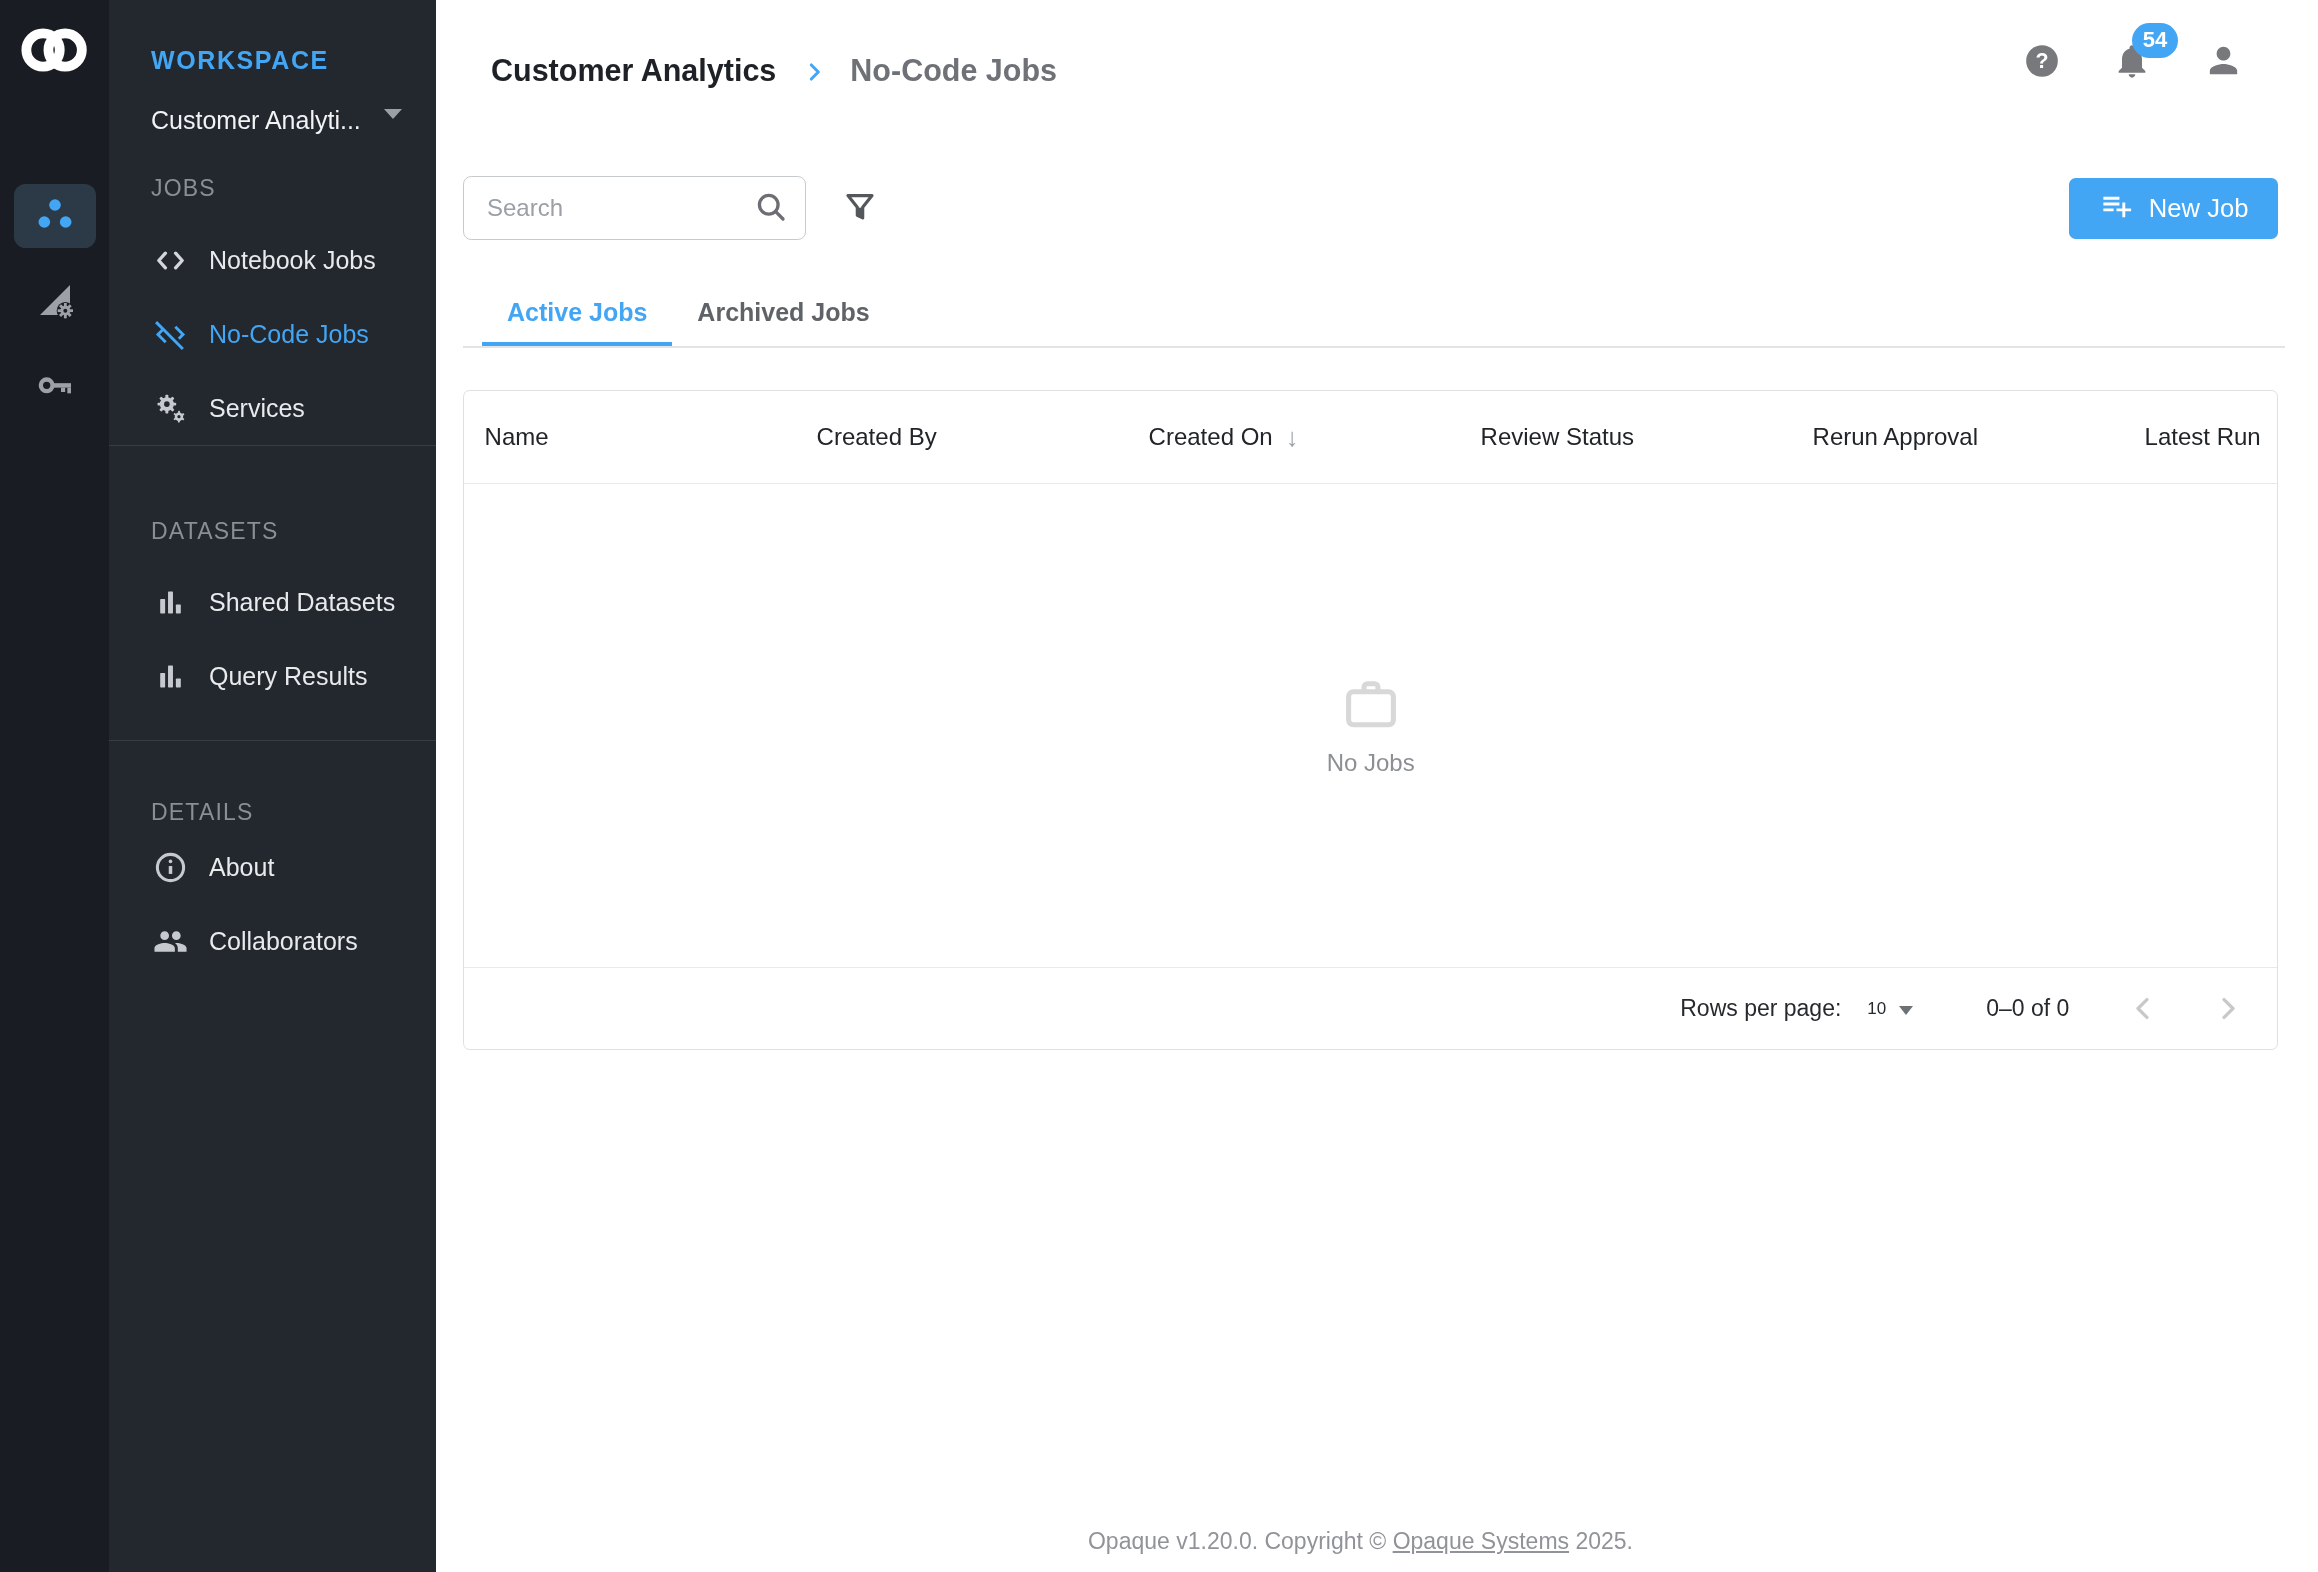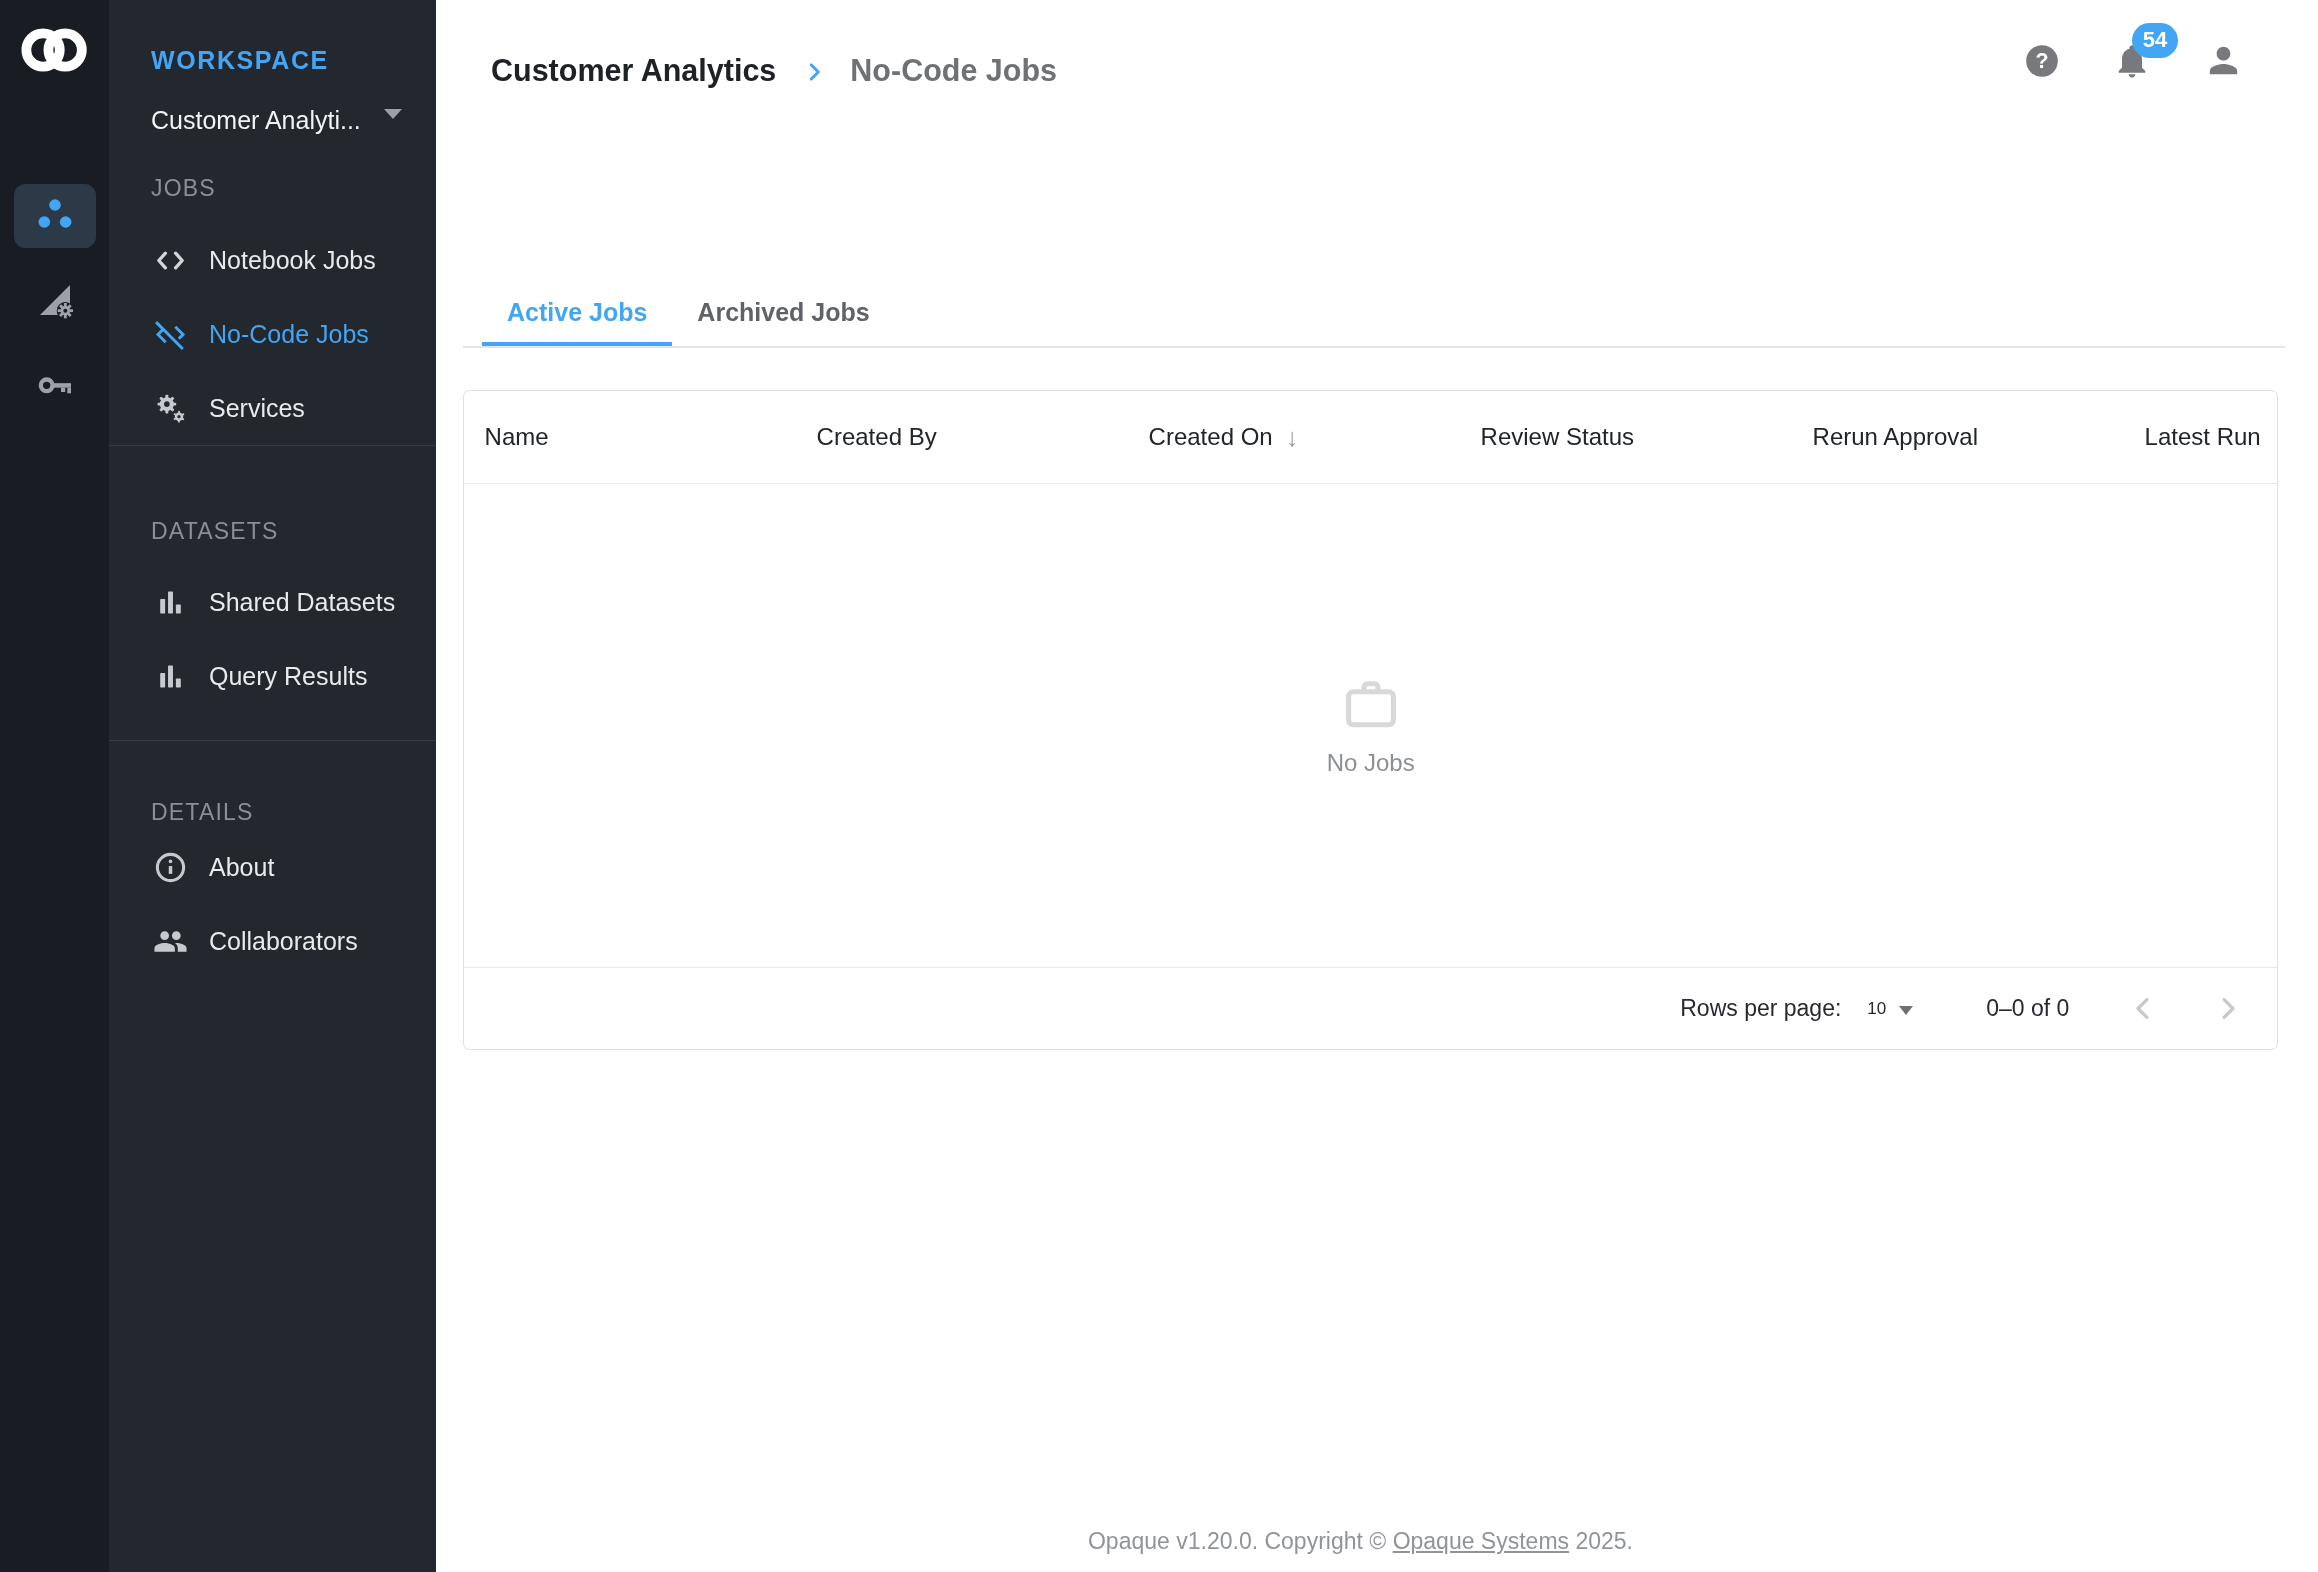--- a/index.html
+++ b/index.html
@@ -268,20 +268,48 @@
       </div>
       <div class="icon-btn">
         <span>
           <svg width="41" height="41" viewBox="0 0 24 24" fill="#77797c">
             <path d="M12 12c2.21 0 4-1.79 4-4s-1.79-4-4-4-4 1.79-4 4 1.79 4 4 4zm0 2c-2.67 0-8 1.34-8 4v2h16v-2c0-2.66-5.33-4-8-4z"></path>
           </svg>
         </span>
       </div>
     </div>
 
+    <div class="toolbar">
+      <div class="search-box">
+        <input type="text" placeholder="Search" style="">
+        <span>
+          <svg width="36" height="36" viewBox="0 0 24 24" fill="none" stroke="#6b6e72" stroke-width="2.2" stroke-linecap="round">
+            <circle cx="10.5" cy="10.5" r="6.2"></circle>
+            <line x1="15.3" y1="15.3" x2="20" y2="20"></line>
+          </svg>
+        </span>
+      </div>
+      <div class="filter-btn">
+        <span>
+          <svg width="38" height="38" viewBox="0 0 24 24">
+            <path d="M4.4 4.8 H19.6 L13.7 12.2 V18.9 L10.3 17.2 V12.2 Z" fill="none" stroke="#54575b" stroke-width="2" stroke-linejoin="round"></path>
+            <rect x="10.3" y="12.4" width="3.4" height="5.4" fill="#54575b"></rect>
+          </svg>
+        </span>
+      </div>
+      <div class="toolbar-spacer"></div>
+      <button class="new-job-btn">
+        <span>
+          <svg width="35" height="35" viewBox="0 0 24 24" fill="#ffffff">
+            <path d="M14 10H3v2h11v-2zm0-4H3v2h11V6zm4 8v-4h-2v4h-4v2h4v4h2v-4h4v-2h-4zM3 16h7v-2H3v2z"></path>
+          </svg>
+        </span>
+        <span>New Job</span>
+      </button>
+    </div>
 
     <div class="tabs">
       <div class="tab active">Active Jobs</div>
       <div class="tab">Archived Jobs</div>
     </div>
     <div class="tabs-divider"></div>
 
     <div class="table-card">
       <div class="thead">
         <div class="th">Name</div>

